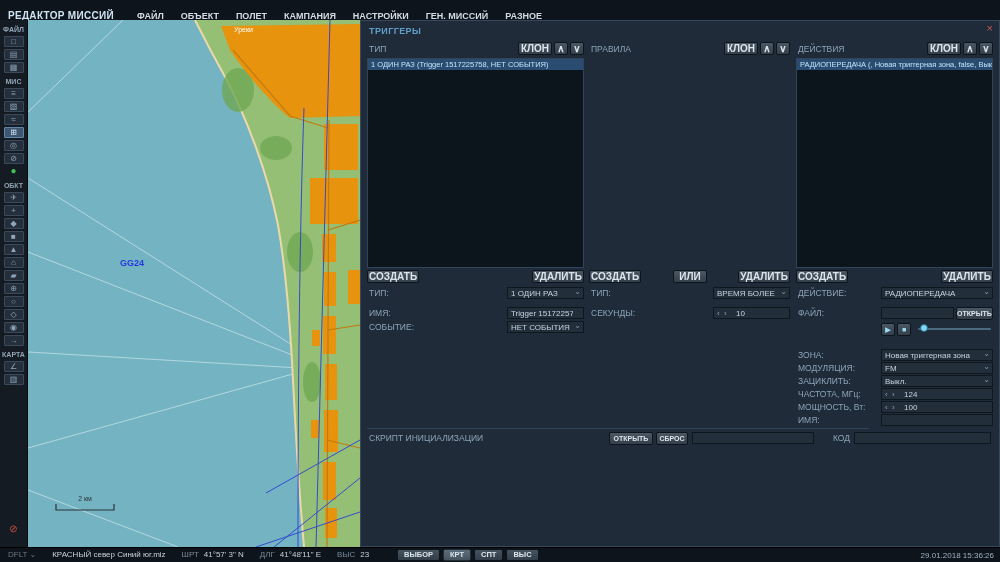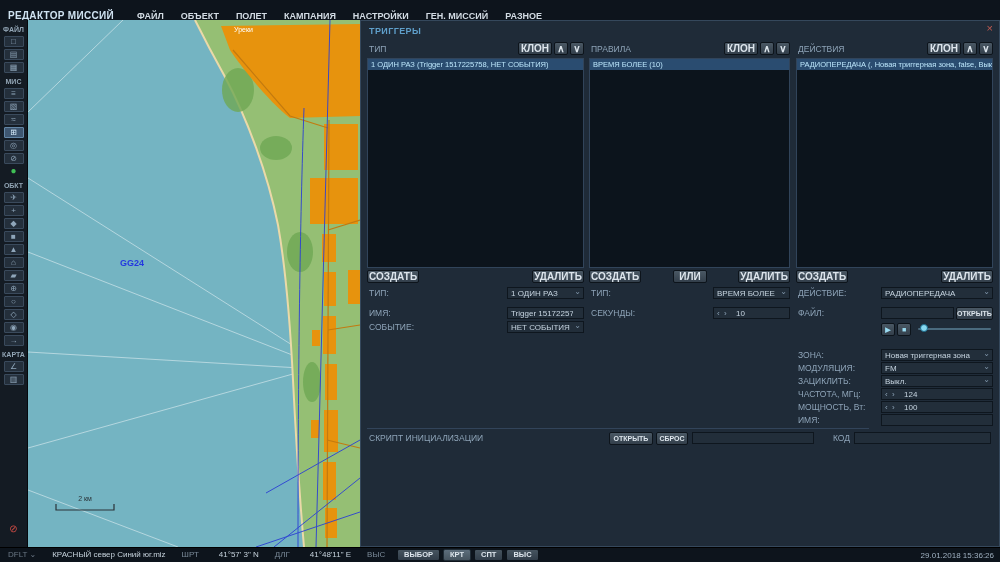--- a/index.html
+++ b/index.html
@@ -75,21 +75,21 @@
   .time-text { position:absolute; right:2px; top:1px; font-size:8px; color:#7e95a8; }
   .divider { position:absolute; height:1px; background:#32445a; }
   
   .statusbar {
     position:absolute; left:0; bottom:0; width:1000px; height:15px;
     background:#0d141c; border-top:1px solid #000; box-sizing:border-box; font-size:8px;
   }
   .sb-left { position:absolute; left:8px; top:2px; display:flex; gap:16px; align-items:center; }
   .sb-preset { color:#6a7885; cursor:pointer; }
   .sb-mission { color:#c6d2dc; }
-  .sb-pair { display:flex; gap:20px; }
+  .sb-pair { display:flex; gap:5px; }
   .sb-lab { color:#7a8a98; }
   .sb-val { color:#c6d2dc; }
   .sb-buttons { position:absolute; left:397px; top:1px; display:flex; gap:3px; }
   .sb-btn {
     height:12px; line-height:10px; font-size:7.5px; font-weight:bold; color:#dde5ec;
     background:linear-gradient(#46545f,#313d49); border:1px solid #0d141b; border-radius:2px;
     padding:0 6px; cursor:pointer; box-sizing:border-box; font-family:inherit;
   }
   .sb-btn.active { background:linear-gradient(#5d6e7c,#46545f); border-color:#202c36; }
   .sb-datetime { position:absolute; right:6px; top:3px; color:#9fb0c0; }
@@ -245,23 +245,20 @@
     </div>
   </div>
 
   <div class="col" style="left:228px;width:201px;">
     <div class="col-head">
       <span class="col-label">ПРАВИЛА</span>
       <button class="btn" style="position:absolute;right:32px;top:0;width:34px;">КЛОН</button>
       <button class="btn" style="position:absolute;right:16px;top:0;width:14px;">∧</button>
       <button class="btn" style="position:absolute;right:0;top:0;width:14px;">∨</button>
     </div>
-    <div class="listbox">
-      <div class="list-item selected">ВРЕМЯ БОЛЕЕ (10)</div>
-    </div>
     <div class="btn-row">
       <button class="btn" style="position:absolute;left:0;top:0;width:52px;">СОЗДАТЬ</button>
       <button class="btn" style="position:absolute;left:84px;top:0;width:34px;">ИЛИ</button>
       <button class="btn" style="position:absolute;right:0;top:0;width:52px;">УДАЛИТЬ</button>
     </div>
     <div class="form-row" style="top:266px;">
       <span class="flabel">ТИП:</span>
       <div class="field select" style="left:124px;right:0;">
         <span class="val">ВРЕМЯ БОЛЕЕ</span>
         <span class="caret">⌄</span>

